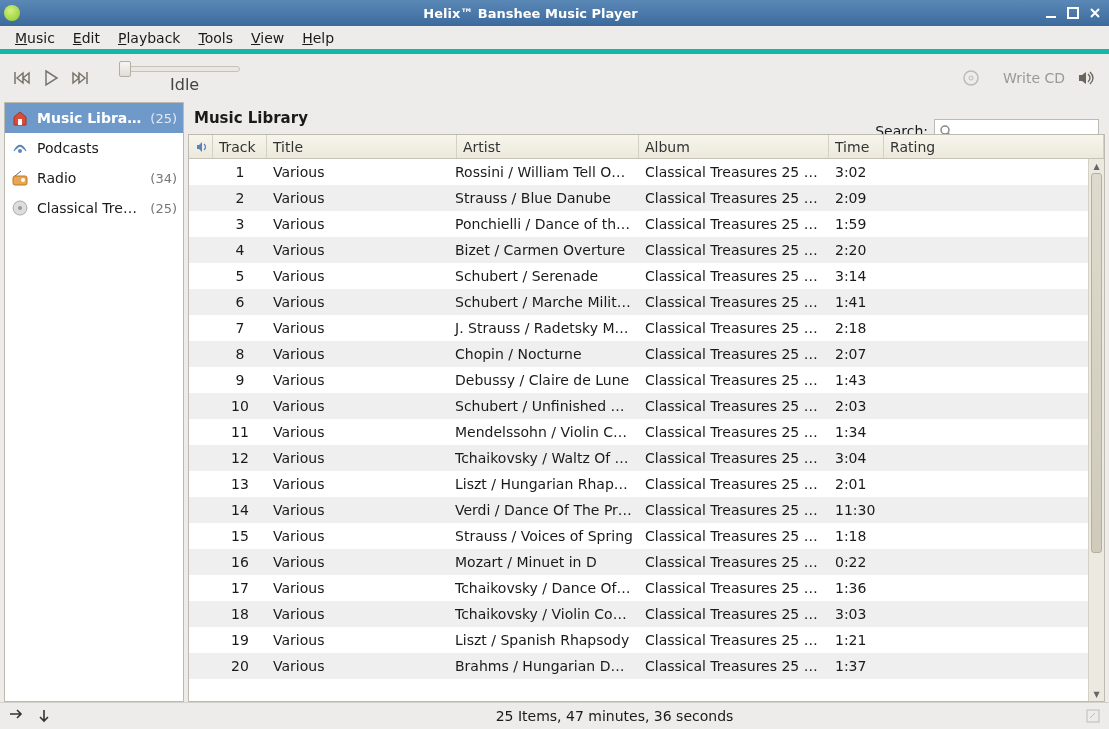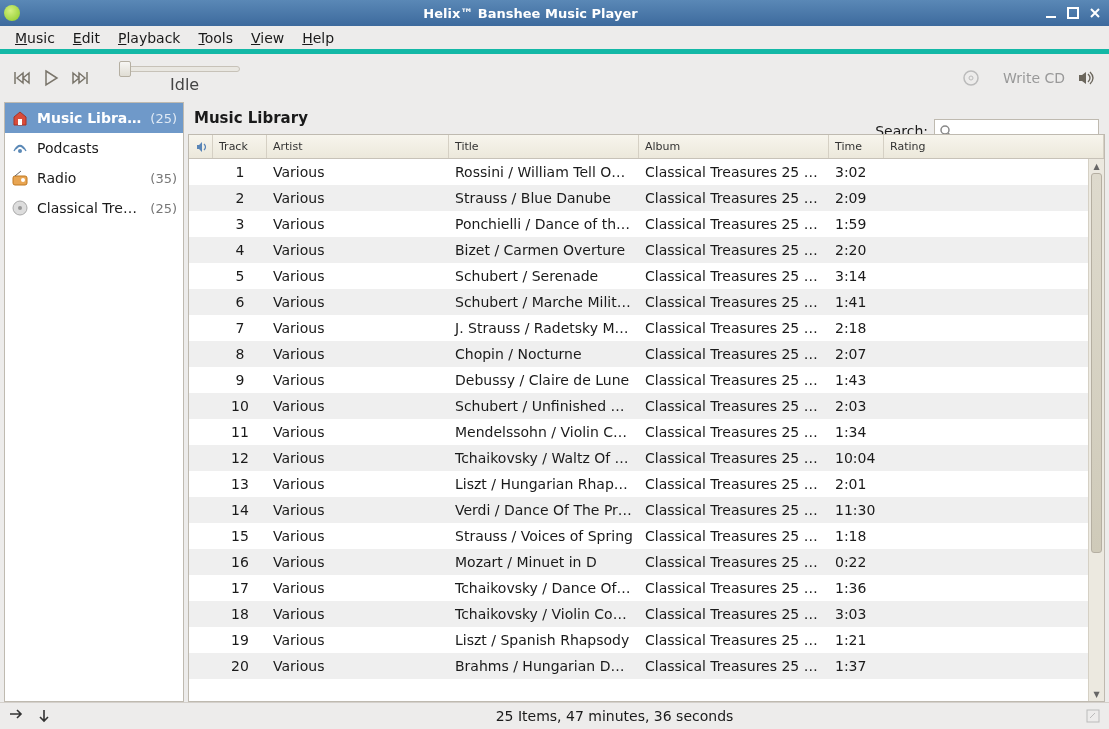--- a/index.html
+++ b/index.html
@@ -44,21 +44,21 @@
 .content-header { height: 32px; display: flex; align-items: center; justify-content: space-between; padding: 0 6px; }
 .content-header .title { font-size: 15px; font-weight: bold; text-shadow: none; }
 .search-wrap { display: flex; align-items: center; gap: 6px; margin-top: 25px; }
 .search-wrap label { font-size: 14px; }
 .search-input { width: 165px; height: 24px; border: 1px solid #bfbab0; background: #fff; padding: 0 4px 0 24px; font-size: 13px; }
 .search-box { position: relative; }
 .search-box .mag { position: absolute; left: 5px; top: 5px; }
 
 .table-wrap { flex: 1; border: 1px solid #bfbab0; background: #fff; display: flex; flex-direction: column; position: relative; }
 .thead { display: flex; background: linear-gradient(#f7f5ed, #ece8db); border-bottom: 1px solid #c7c2b8; height: 24px; }
-.thead .th { display: flex; align-items: center; padding: 0 6px; font-size: 11px; color: #333; border-right: 1px solid #d5d0c4; cursor: pointer; }
+.thead .th { display: flex; align-items: center; padding: 0 6px; font-size: 14px; color: #333; border-right: 1px solid #d5d0c4; cursor: pointer; }
 .tbody { flex: 1; overflow: hidden; }
 .row { display: flex; height: 26px; align-items: center; font-size: 14px; }
 .row:nth-child(even) { background: #efefef; }
 .cell { padding: 0 6px; white-space: nowrap; overflow: hidden; text-overflow: ellipsis; }
 .c-icon { width: 24px; }
 .c-track { width: 54px; text-align: center; }
 .c-artist { width: 182px; }
 .c-title { width: 190px; }
 .c-album { width: 190px; }
 .c-time { width: 55px; }
@@ -180,21 +180,21 @@
       </div>
       <div class="srow">
         <span>
           <svg width="18" height="18">
             <rect x="2" y="7" width="14" height="9" rx="2" fill="#e8a552" stroke="#c07820"></rect>
             <circle cx="12" cy="11" r="2" fill="#fff"></circle>
             <line x1="4" y1="7" x2="10" y2="2" stroke="#666"></line>
           </svg>
         </span>
     <span class="label">Radio</span>
-    <span class="count">(35)</span>
+    <span class="count">(34)</span>
       </div>
       <div class="srow">
         <span>
           <svg width="18" height="18">
             <circle cx="9" cy="9" r="7" fill="#ddd" stroke="#aaa"></circle>
             <circle cx="9" cy="9" r="2" fill="#999"></circle>
           </svg>
         </span>
     <span class="label">Classical Trea…</span>
     <span class="count">(25)</span>
@@ -218,22 +218,22 @@
     </div>
     <div class="table-wrap">
       <div class="thead">
         <div class="th c-icon">
             <svg width="14" height="14">
               <path d="M2 5 L4 5 L7 2 L7 12 L4 9 L2 9 Z" fill="#5985b7"></path>
               <path d="M9 4 Q12 7 9 10" fill="none" stroke="#5985b7" stroke-width="1.2"></path>
             </svg>
           </div>
         <div class="th c-track">Track</div>
+        <div class="th c-title">Title</div>
         <div class="th c-artist">Artist</div>
-        <div class="th c-title">Title</div>
         <div class="th c-album">Album</div>
         <div class="th c-time">Time</div>
         <div class="th c-rating" style="flex:1">Rating</div>
       </div>
       <div class="tbody" id="tbody">
           <div class="row">
     <div class="cell c-icon"></div>
     <div class="cell c-track">1</div>
     <div class="cell c-artist">Various</div>
     <div class="cell c-title">Rossini / William Tell Ove…</div>
@@ -330,21 +330,21 @@
     <div class="cell c-album">Classical Treasures 25 C…</div>
     <div class="cell c-time">1:34</div>
     <div class="cell c-rating"></div>
           </div>
           <div class="row">
     <div class="cell c-icon"></div>
     <div class="cell c-track">12</div>
     <div class="cell c-artist">Various</div>
     <div class="cell c-title">Tchaikovsky / Waltz Of F…</div>
     <div class="cell c-album">Classical Treasures 25 C…</div>
-    <div class="cell c-time">10:04</div>
+    <div class="cell c-time">3:04</div>
     <div class="cell c-rating"></div>
           </div>
           <div class="row">
     <div class="cell c-icon"></div>
     <div class="cell c-track">13</div>
     <div class="cell c-artist">Various</div>
     <div class="cell c-title">Liszt / Hungarian Rhapsody</div>
     <div class="cell c-album">Classical Treasures 25 C…</div>
     <div class="cell c-time">2:01</div>
     <div class="cell c-rating"></div>

